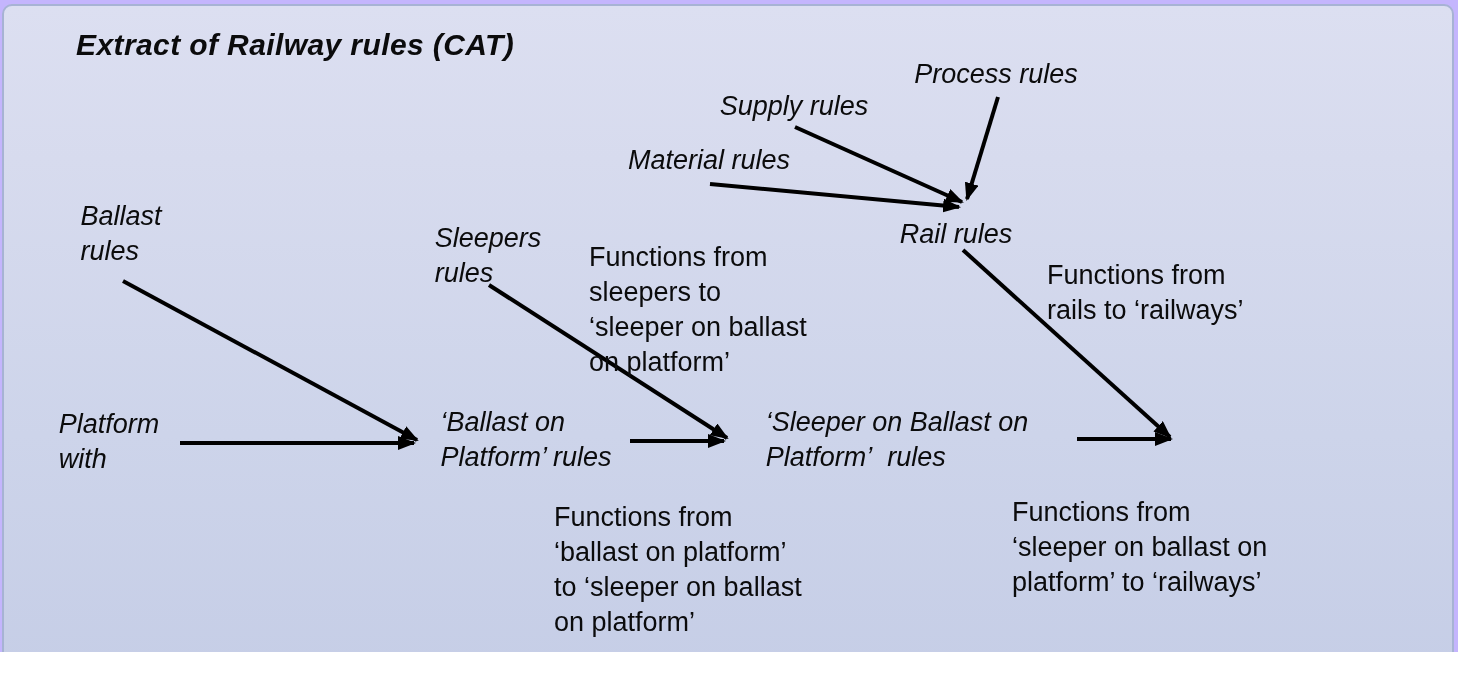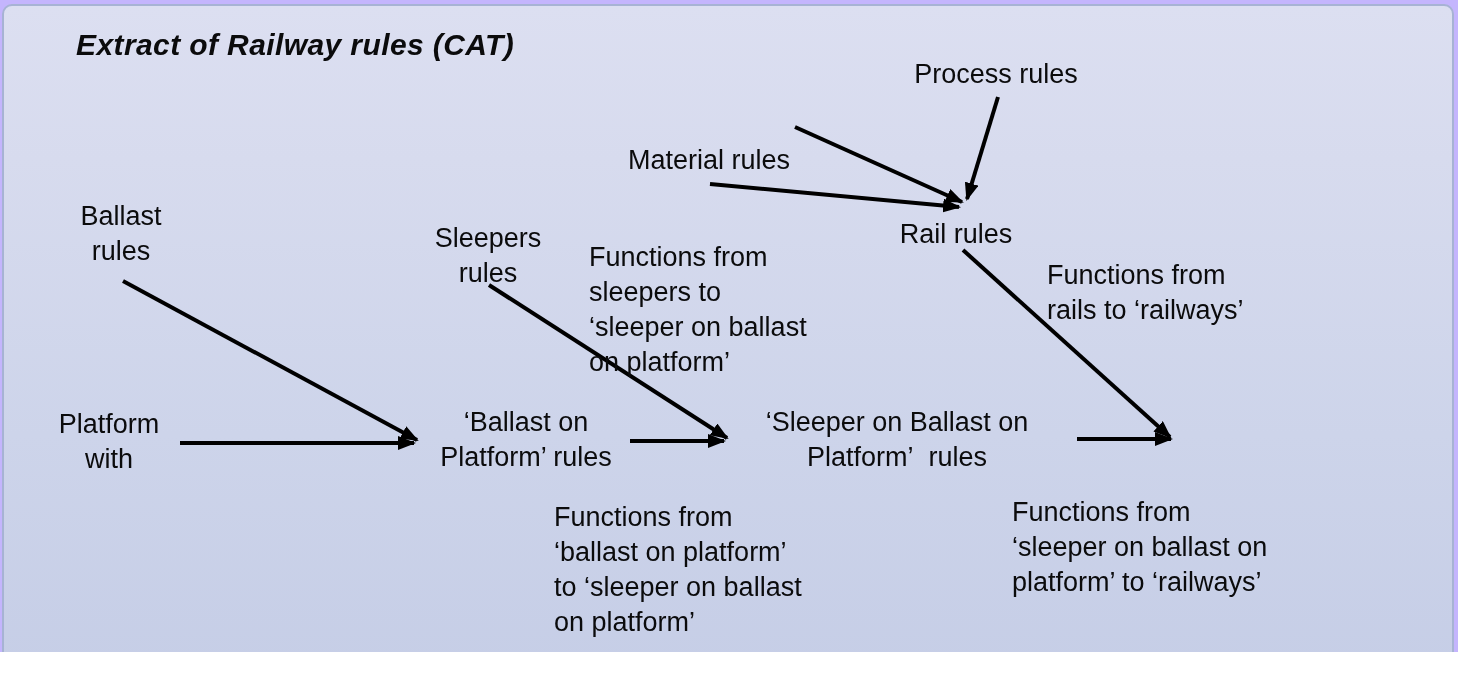--- a/index.html
+++ b/index.html
@@ -29,22 +29,22 @@
     letter-spacing:0.4px;
     white-space:pre-line;
   }
   .node,.lbl{
     position:absolute;
     font-size:27px;
     line-height:35px;
     white-space:pre-line;
   }
   .center{
-    text-align:center;
     transform:translateX(-50%);
+    font-style:italic;
   }
   svg.arrows{
     position:absolute;
     left:0;top:0;width:1458px;height:700px;
     pointer-events:none;
   }
   svg.arrows line{stroke:#000000;stroke-width:4;}
 </style>
 </head>
 <body>
@@ -77,20 +77,21 @@
   <div class="node center" style="left:109px;top:407px">Platform
 with</div>
   <div class="node center" style="left:488px;top:221px">Sleepers
 rules</div>
   <div class="node center" style="left:526px;top:405px">‘Ballast on
 Platform’ rules</div>
   <div class="node center" style="left:897px;top:405px">‘Sleeper on Ballast on
 Platform’&nbsp; rules</div>
   <div class="node center" style="left:956px;top:217px">Rail rules</div>
   <div class="node center" style="left:996px;top:57px">Process rules</div>
+  <div class="node center" style="left:794px;top:89px">Supply rules</div>
   <div class="node center" style="left:709px;top:143px">Material rules</div>
 
   <div class="lbl" style="left:589px;top:240px">Functions from
 sleepers to
 ‘sleeper on ballast
 on platform’</div>
   <div class="lbl" style="left:554px;top:500px">Functions from
 ‘ballast on platform’
 to ‘sleeper on ballast
 on platform’</div>

